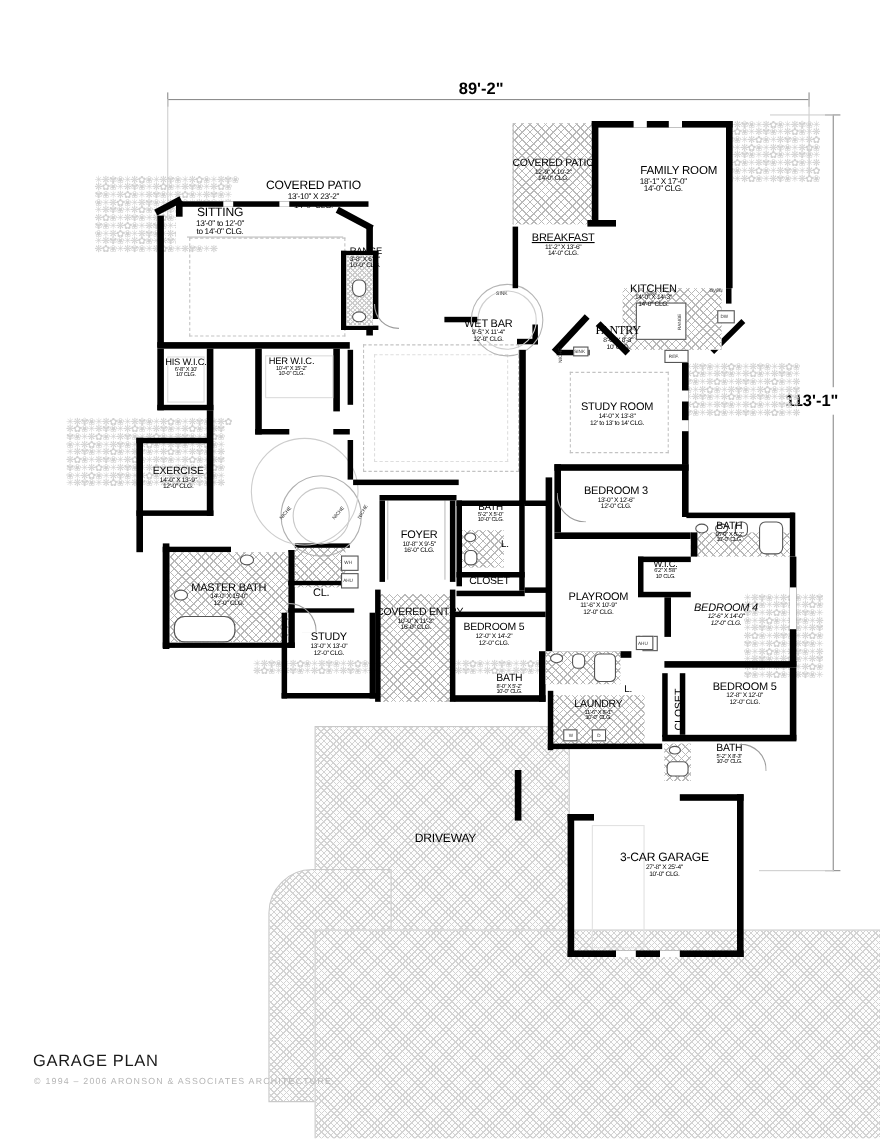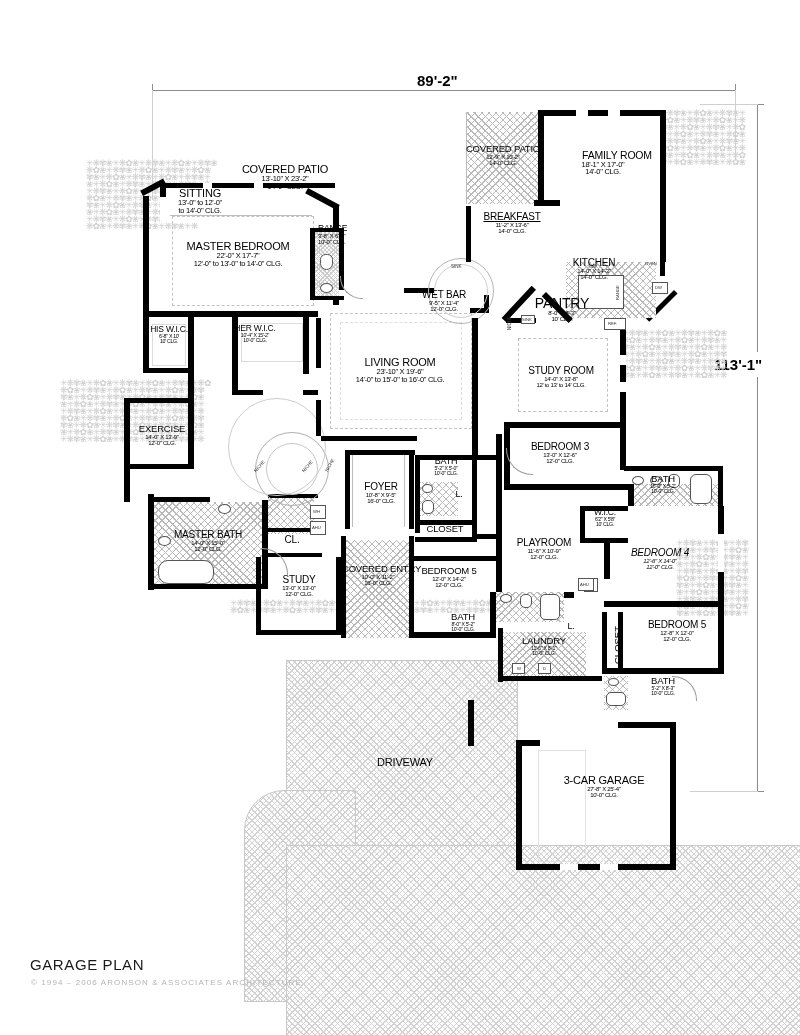--- a/index.html
+++ b/index.html
@@ -245,25 +245,20 @@
   <div class="wall" style="left:308px; top:188px; width:36px; height:6px; transform:rotate(28deg); transform-origin:left top;"></div>
   <div class="wall" style="left:333px; top:205px; width:6px; height:112px;"></div>
   <div class="wall" style="left:143px; top:311px; width:196px; height:6px;"></div>
   <div class="dashline" style="left:172px; top:216px; width:140px; height:88px;"></div>
   <div class="greyline" style="left:170px; top:215px; width:142px; height:1px;"></div>
 
   <div class="label" style="left:140px; top:188px; width:120px;">
     <span class="nm">SITTING</span>
     <span class="dim">13'-0" to 12'-0"</span>
     <span class="clg">to 14'-0" CLG.</span>
-  </div>
-  <div class="label" style="left:143px; top:241px; width:190px;">
-    <span class="nm">MASTER BEDROOM</span>
-    <span class="dim">22'-0" X 17'-7"</span>
-    <span class="clg">12'-0" to 13'-0" to 14'-0" CLG.</span>
   </div>
 
   <div class="wall" style="left:310px; top:228px; width:5px; height:72px;"></div>
   <div class="wall" style="left:339px; top:228px; width:5px; height:62px;"></div>
   <div class="wall" style="left:310px; top:228px; width:34px; height:4px;"></div>
   <div class="wall" style="left:310px; top:296px; width:34px; height:4px;"></div>
   <div class="hatch-fine" style="left:315px; top:232px; width:24px; height:64px;"></div>
   <div class="fx" style="left:320px; top:254px; width:13px; height:16px; border-radius:6px 6px 7px 7px;"></div>
   <div class="fx fx-r" style="left:320px; top:283px; width:13px; height:10px;"></div>
   <div class="label sm" style="left:318px; top:224px; width:80px; text-align:left;">
@@ -280,21 +275,21 @@
   <div class="label xs" style="left:143px; top:325px; width:52px;">
     <span class="nm" style="font-size:8.5px;">HIS W.I.C.</span>
     <span class="dim">6'-8" X 10'</span>
     <span class="clg">10' CLG.</span>
   </div>
 
   <div class="wall" style="left:232px; top:317px; width:6px; height:78px;"></div>
   <div class="wall" style="left:303px; top:317px; width:6px; height:57px;"></div>
   <div class="wall" style="left:232px; top:390px; width:31px; height:5px;"></div>
   <div class="dashline" style="left:241px; top:323px; width:60px; height:37px; border-style:solid; border-color:#dcdcdc;"></div>
-  <div class="label xs" style="left:218px; top:324px; width:74px;">
+  <div class="label xs" style="left:228px; top:324px; width:74px;">
     <span class="nm" style="font-size:8.5px;">HER W.I.C.</span>
     <span class="dim">10'-4" X 15'-2"</span>
     <span class="clg">10'-0" CLG.</span>
   </div>
   <div class="wall" style="left:303px; top:390px; width:22px; height:5px;"></div>
 
   <div class="wall" style="left:124px; top:398px; width:6px; height:70px;"></div>
   <div class="wall" style="left:124px; top:398px; width:68px; height:5px;"></div>
   <div class="wall" style="left:188px; top:373px; width:6px; height:96px;"></div>
   <div class="wall" style="left:124px; top:464px; width:70px; height:5px;"></div>
@@ -332,25 +327,20 @@
   <div class="label sm" style="left:256px; top:575px; width:86px;">
     <span class="nm" style="font-size:10px;">STUDY</span>
     <span class="dim">13'-0" X 13'-0"</span>
     <span class="clg">12'-0" CLG.</span>
   </div>
   <div class="swing" style="left:261px; top:548px; width:26px; height:26px; border-color:#9a9a9a; border-width:1px 1px 0 0; border-radius:0 26px 0 0;"></div>
 
   <div class="room" style="left:318px; top:305px; width:160px; height:132px;"></div>
   <div class="dashline" style="left:330px; top:313px; width:140px; height:114px;"></div>
   <div class="dashline" style="left:340px; top:322px; width:120px; height:96px; border-color:#dedede;"></div>
-  <div class="label" style="left:320px; top:357px; width:160px;">
-    <span class="nm">LIVING ROOM</span>
-    <span class="dim">23'-10" X 19'-6"</span>
-    <span class="clg">14'-0" to 15'-0" to 16'-0" CLG.</span>
-  </div>
 
   <div class="wall" style="left:404px; top:288px; width:30px; height:5px;"></div>
   <div class="wall" style="left:484px; top:295px; width:5px; height:18px;"></div>
   <div class="wall" style="left:470px; top:308px; width:19px; height:5px;"></div>
   <div class="swing" style="left:428px; top:258px; width:64px; height:64px; border-color:#b5b5b5; border-width:1px; border-radius:50%;"></div>
   <div class="swing" style="left:434px; top:264px; width:52px; height:52px; border-color:#cfcfcf; border-width:1px; border-radius:50%;"></div>
   <div class="fx-lbl" style="left:451px; top:264px; font-size:4.5px;">SINK</div>
   <div class="label sm" style="left:398px; top:290px; width:92px;">
     <span class="nm" style="font-size:10px;">WET BAR</span>
     <span class="dim">9'-5" X 11'-4"</span>
@@ -400,21 +390,21 @@
     <span class="dim">14'-0" X 14'-3"</span>
     <span class="clg">14'-0" CLG.</span>
   </div>
 
   <div class="wall" style="left:506px; top:316px; width:44px; height:6px; transform:rotate(-47deg); transform-origin:left bottom;"></div>
   <div class="wall" style="left:546px; top:292px; width:38px; height:6px; transform:rotate(45deg); transform-origin:left top;"></div>
   <div class="wall" style="left:506px; top:318px; width:30px; height:5px;"></div>
   <div class="fx" style="left:521px; top:315px; width:14px; height:9px;"></div>
   <div class="fx-lbl" style="left:522px; top:317px;">SINK</div>
   <div class="label sm" style="left:522px; top:296px; width:80px;">
-    <span class="nm" style="font-size:14px;">PANTRY</span>
+    <span class="nm" style="font-size:11px;font-family:Liberation Serif, serif;">PANTRY</span>
     <span class="dim">8'-0" X 8'-3"</span>
     <span class="clg">10' CLG.</span>
   </div>
   <div class="vert-text" style="left:507px; top:330px; font-size:4.5px; color:#333;">NICHE</div>
 
   <div class="room" style="left:508px; top:330px; width:110px; height:90px;"></div>
   <div class="dashline" style="left:518px; top:338px; width:88px; height:72px;"></div>
   <div class="wall" style="left:620px; top:330px; width:6px; height:92px;"></div>
   <div class="wall" style="left:620px; top:355px; width:6px; height:10px; background:#fff;"></div>
   <div class="wall" style="left:620px; top:382px; width:6px; height:10px; background:#fff;"></div>
@@ -561,21 +551,21 @@
   <div class="greyline" style="left:404px; top:455px; width:1px; height:72px;"></div>
   <div class="label sm" style="left:348px; top:482px; width:66px;">
     <span class="nm" style="font-size:10px;">FOYER</span>
     <span class="dim">10'-8" X 9'-5"</span>
     <span class="clg">16'-0" CLG.</span>
   </div>
 
   <div class="hatch" style="left:345px; top:540px; width:68px; height:98px;"></div>
   <div class="wall" style="left:341px; top:536px; width:5px; height:102px;"></div>
   <div class="wall" style="left:409px; top:536px; width:5px; height:102px;"></div>
-  <div class="label sm" style="left:342px; top:564px; width:72px;">
+  <div class="label sm" style="left:342px; top:552px; width:72px;">
     <span class="nm" style="font-size:9.5px;">COVERED ENTRY</span>
     <span class="dim">10'-0" X 11'-2"</span>
     <span class="clg">16'-0" CLG.</span>
   </div>
 
   <div class="fx" style="left:310px; top:505px; width:16px; height:14px;"></div>
   <div class="fx-lbl" style="left:313px; top:509px;">WH</div>
   <div class="fx" style="left:310px; top:521px; width:16px; height:14px;"></div>
   <div class="fx-lbl" style="left:312px; top:525px;">AHU</div>
   <div class="fx" style="left:578px; top:578px; width:16px; height:13px;"></div>

